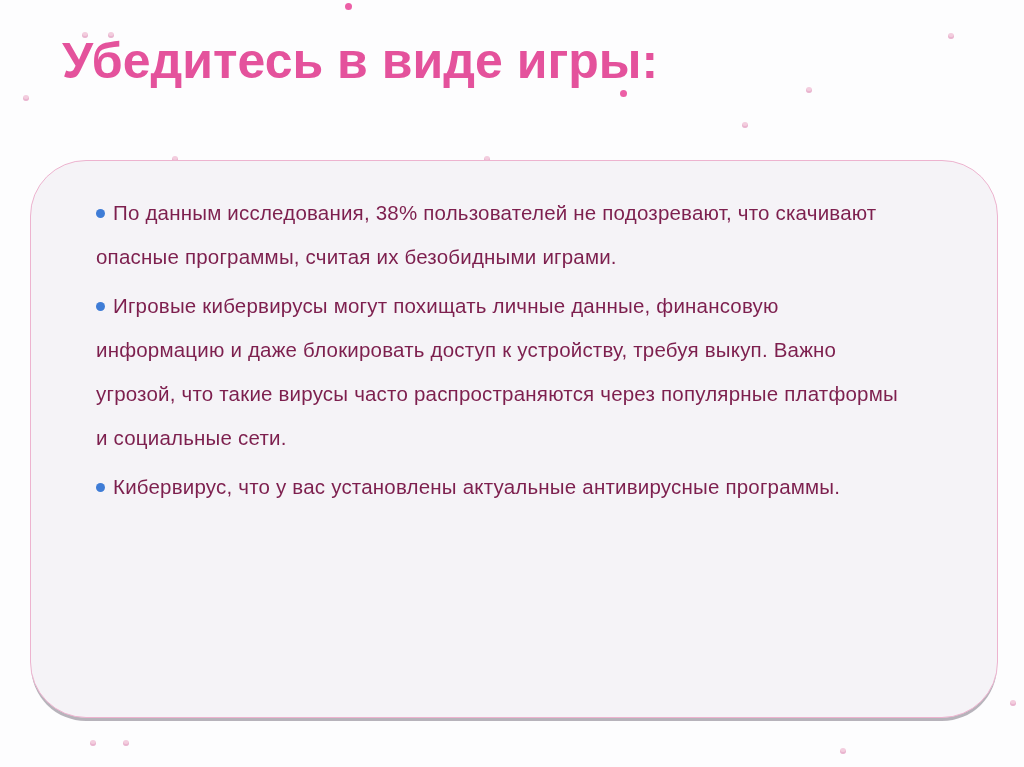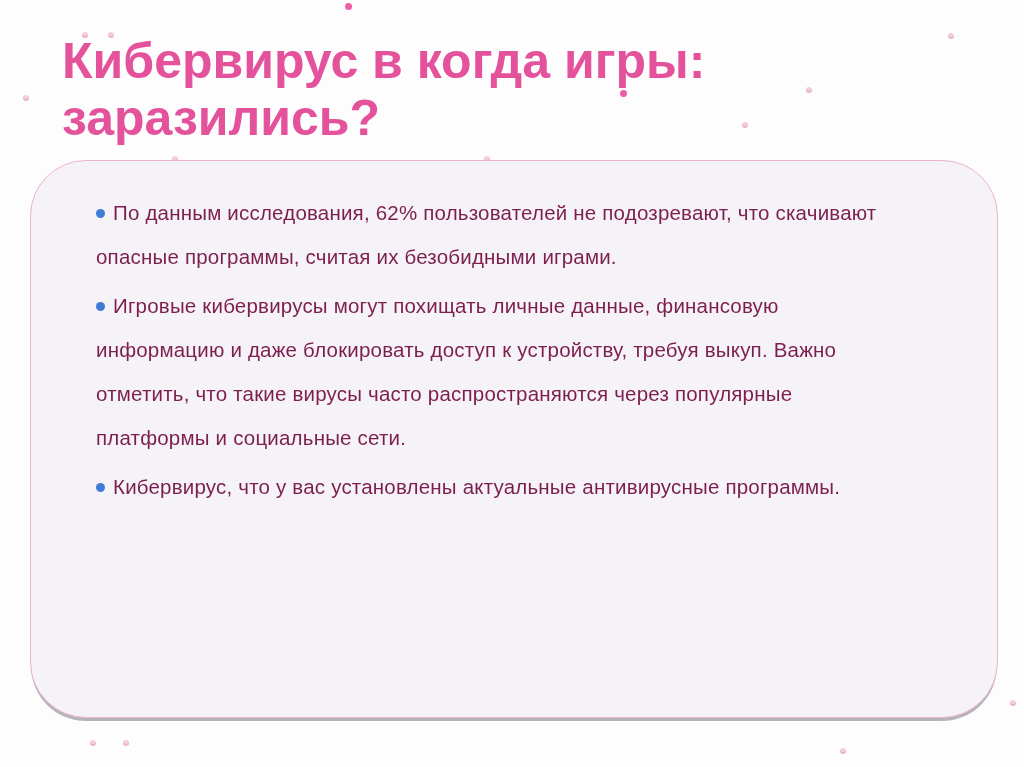--- a/index.html
+++ b/index.html
@@ -144,29 +144,28 @@
       <div class="dot" style="left: 170px; top: 710px;"></div>
       <div class="dot" style="left: 245px; top: 710px;"></div>
       <div class="dot" style="left: 275px; top: 707px;"></div>
       <div class="dot" style="left: 90px; top: 740px;"></div>
       <div class="dot" style="left: 123px; top: 740px;"></div>
       <div class="dot" style="left: 840px; top: 748px;"></div>
       <div class="dot" style="left: 1010px; top: 700px;"></div>
     </div>
 
   <h1 class="title">
-    <span class="title-line">Кибервирус в когда игры:</span>
-    <span class="title-line">заразились?</span>
+    <span class="title-line">Убедитесь в виде игры:</span>
   </h1>
 
   <div class="card">
     <p class="bullet-item">
-      <span class="bullet-dot"></span><span>По данным исследования, 62% пользователей не подозревают, что скачивают опасные программы, считая их безобидными играми.</span>
+      <span class="bullet-dot"></span><span>По данным исследования, 38% пользователей не подозревают, что скачивают опасные программы, считая их безобидными играми.</span>
     </p>
     <p class="bullet-item">
-      <span class="bullet-dot"></span><span>Игровые кибервирусы могут похищать личные данные, финансовую информацию и даже блокировать доступ к устройству, требуя выкуп. Важно отметить, что такие вирусы часто распространяются через популярные платформы и социальные сети.</span>
+      <span class="bullet-dot"></span><span>Игровые кибервирусы могут похищать личные данные, финансовую информацию и даже блокировать доступ к устройству, требуя выкуп. Важно угрозой, что такие вирусы часто распространяются через популярные платформы и социальные сети.</span>
     </p>
     <p class="bullet-item">
       <span class="bullet-dot"></span><span>Кибервирус, что у вас установлены актуальные антивирусные программы.</span>
     </p>
   </div>
 
 </div>
 
 </body></html>

